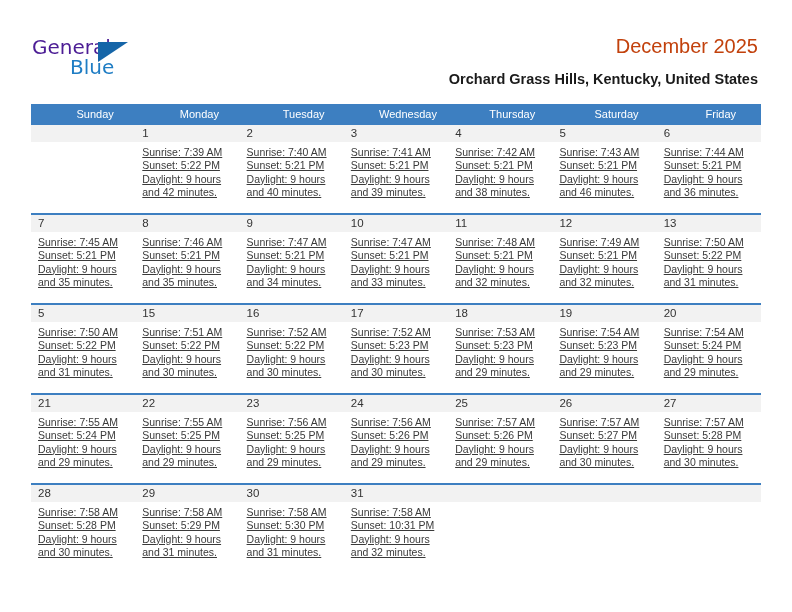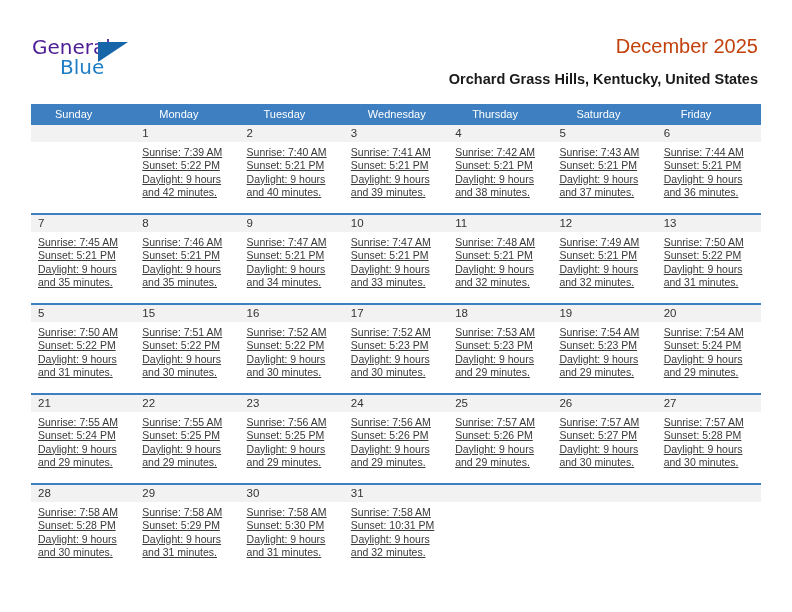--- a/index.html
+++ b/index.html
@@ -45,21 +45,21 @@
     top: 0;
     font-size: 20px;
     letter-spacing: 0px;
     color: #4c1d95;
     font-family: "DejaVu Sans", sans-serif;
     line-height: 22px;
     white-space: nowrap;
   }
   .logo-blue {
     position: absolute;
-    left: 28px;
+    left: 38px;
     top: 20px;
     font-size: 20px;
     color: #1f7dc4;
     font-family: "DejaVu Sans", sans-serif;
     line-height: 22px;
     white-space: nowrap;
   }
   .logo-triangle {
     position: absolute;
     left: 66px;
@@ -110,20 +110,21 @@
   }
   .weekday-cell {
     flex: 1 1 0;
     color: #ffffff;
     font-size: 11px;
     line-height: 21px;
     padding-left: 24px;
     box-sizing: border-box;
     white-space: nowrap;
     font-family: "Liberation Sans", sans-serif;
+    text-align: center;
   }
 
   .week-row {
     display: flex;
     width: 100%;
     border-top: 2px solid #3d7fc1;
     box-sizing: border-box;
   }
   .week-row.first-week {
     border-top: none;
@@ -234,21 +235,21 @@
               <div class="detail-line">Daylight: 9 hours</div>
               <div class="detail-line">and 38 minutes.</div>
             </div>
           </div>
           <div class="day-cell">
             <div class="day-number-band">5</div>
             <div class="day-details">
               <div class="detail-line">Sunrise: 7:43 AM</div>
               <div class="detail-line">Sunset: 5:21 PM</div>
               <div class="detail-line">Daylight: 9 hours</div>
-              <div class="detail-line">and 37 minutes.</div>
+              <div class="detail-line">and 46 minutes.</div>
             </div>
           </div>
           <div class="day-cell">
             <div class="day-number-band">6</div>
             <div class="day-details">
               <div class="detail-line">Sunrise: 7:44 AM</div>
               <div class="detail-line">Sunset: 5:21 PM</div>
               <div class="detail-line">Daylight: 9 hours</div>
               <div class="detail-line">and 36 minutes.</div>
             </div>

